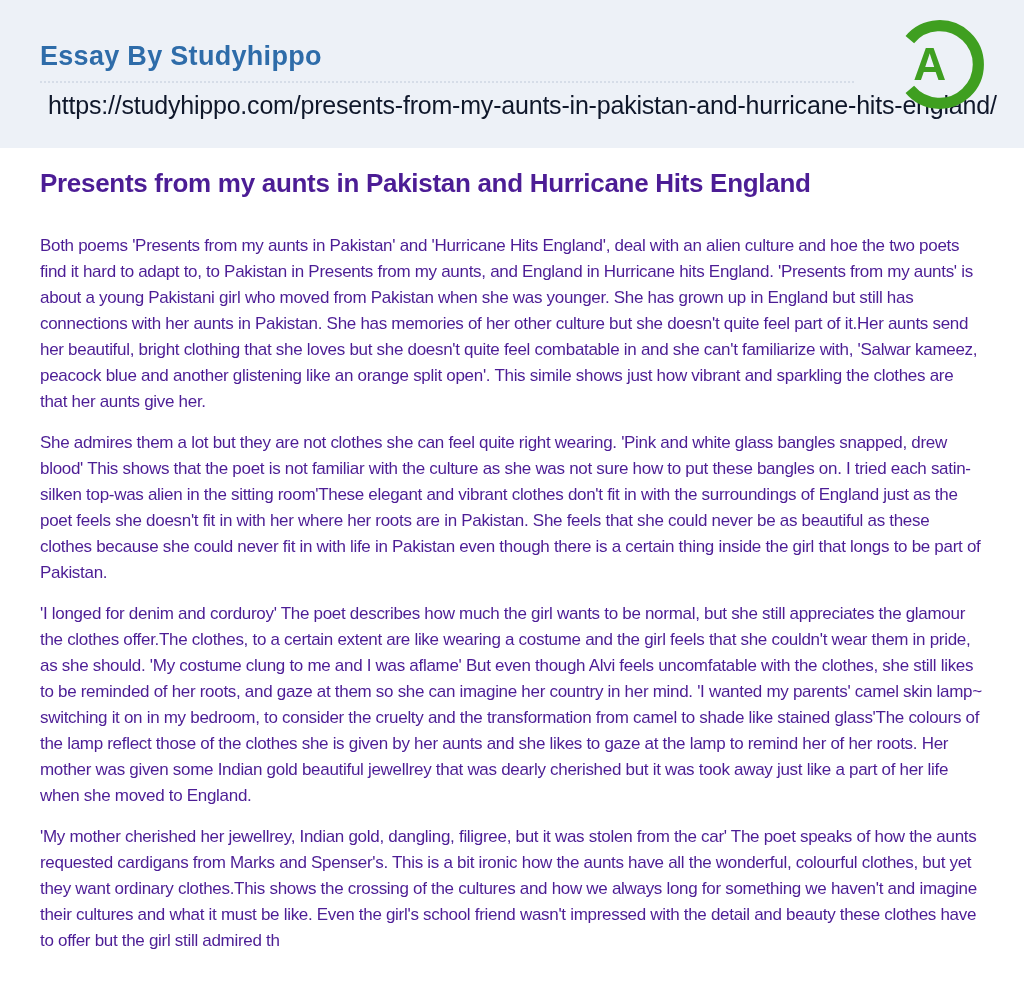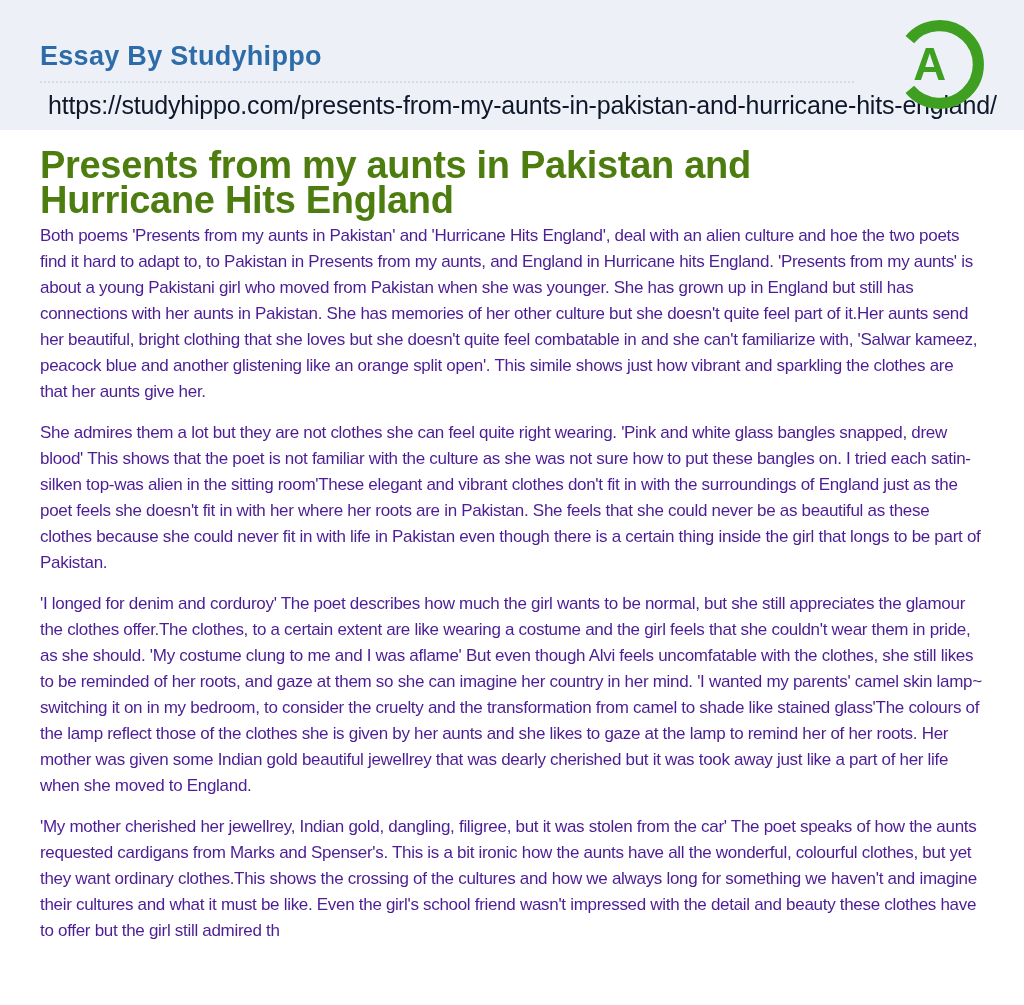--- a/index.html
+++ b/index.html
@@ -7,21 +7,21 @@
     width: 1024px;
     height: 1005px;
     overflow: hidden;
     background: #ffffff;
     font-family: "Liberation Sans", "DejaVu Sans", sans-serif;
   }
   
   .header {
     position: relative;
     width: 1024px;
-    height: 130px;
+    height: 148px;
     background: #edf1f7;
     padding: 42px 170px 0 40px;
   }
   .site-title {
     color: #2e6ca9;
     font-size: 27px;
     font-weight: 700;
     letter-spacing: 0.3px;
     line-height: 1.1;
   }
@@ -45,26 +45,26 @@
     right: 36px;
     width: 97px;
     height: 97px;
   }
   
   .main {
     padding: 18px 40px 0 40px;
   }
   .essay-title {
     max-width: 820px;
-    font-size: 38px;
+    font-size: 26px;
     line-height: 35px;
     font-weight: 700;
-    color: #4d7c0f;
+    color: #4c1d95;
     letter-spacing: -0.3px;
-    margin-bottom: 5px;
+    margin-bottom: 32px;
   }
   .essay-paragraph {
     max-width: 944px;
     font-size: 17px;
     line-height: 26px;
     letter-spacing: -0.3px;
     color: #4c1d95;
     margin-bottom: 15px;
   }
 </style>

